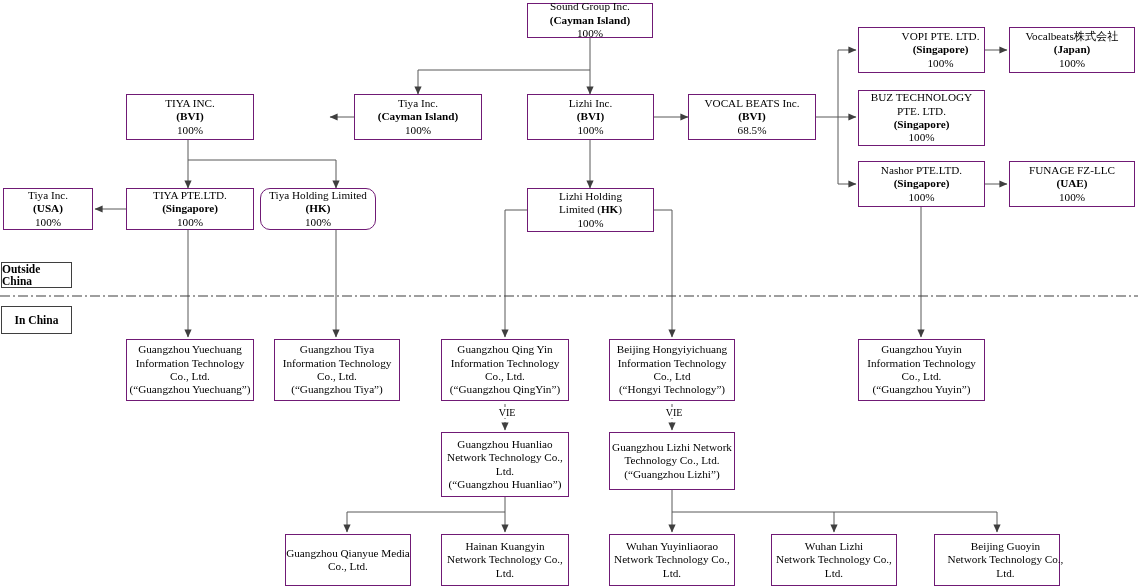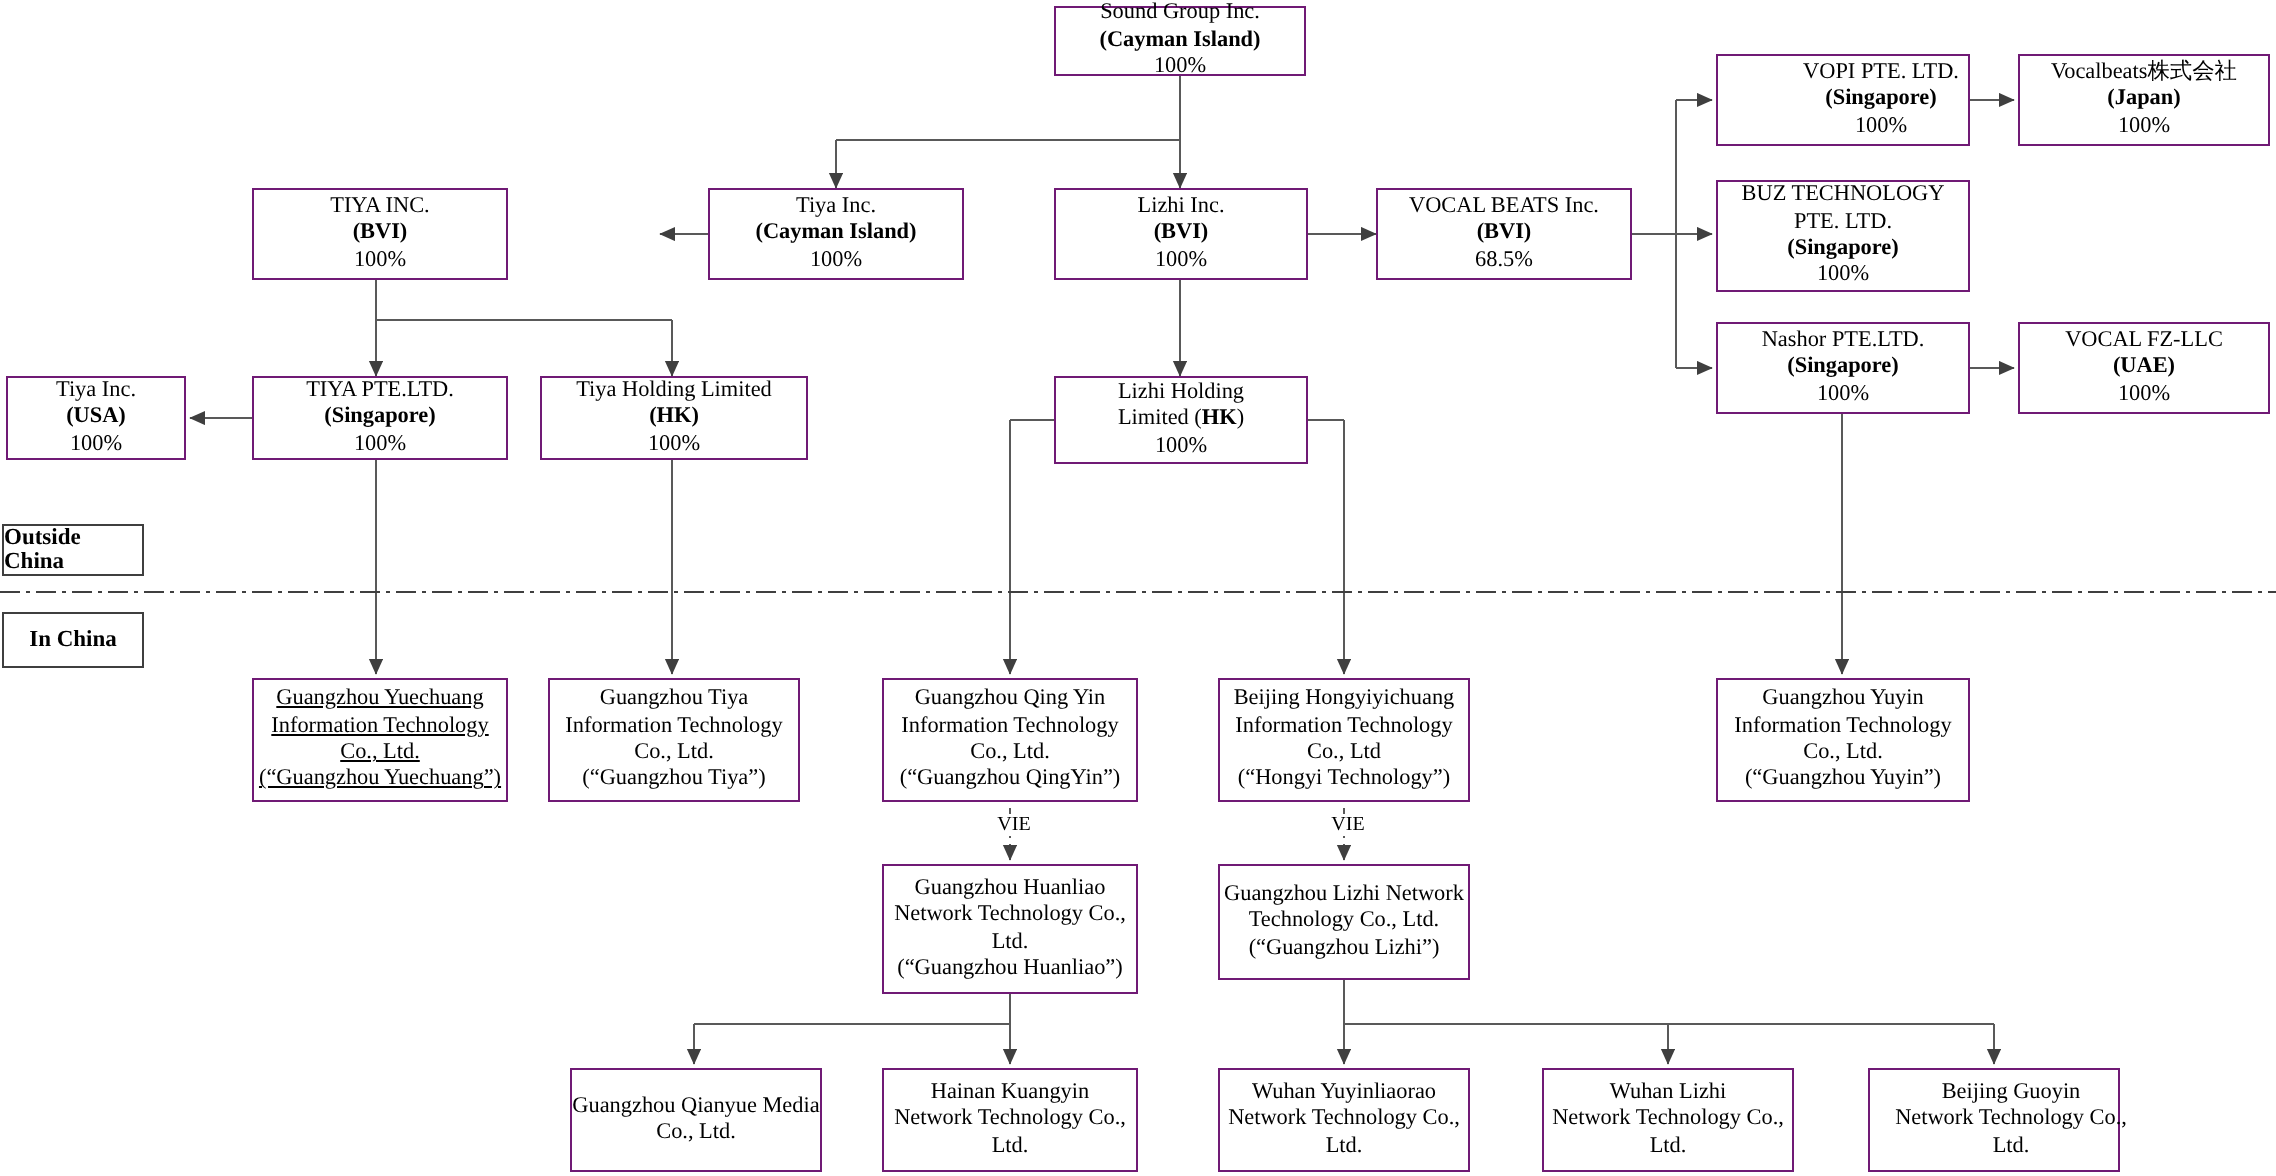--- a/index.html
+++ b/index.html
@@ -180,58 +180,58 @@
     <span class="ln">100%</span>
   </div>
 
   <div class="node" style="left:858px;top:161px;width:127px;height:46px;">
     <span class="ln">Nashor PTE.LTD.</span>
     <span class="ln b">(Singapore)</span>
     <span class="ln">100%</span>
   </div>
 
   <div class="node" style="left:1009px;top:161px;width:126px;height:46px;">
-    <span class="ln">VOCAL FZ-LLC</span>
+    <span class="ln">FUNAGE FZ-LLC</span>
     <span class="ln b">(UAE)</span>
     <span class="ln">100%</span>
   </div>
 
   <div class="node" style="left:3px;top:188px;width:90px;height:42px;">
     <span class="ln">Tiya Inc.</span>
     <span class="ln b">(USA)</span>
     <span class="ln">100%</span>
   </div>
 
   <div class="node" style="left:126px;top:188px;width:128px;height:42px;">
     <span class="ln">TIYA PTE.LTD.</span>
     <span class="ln b">(Singapore)</span>
     <span class="ln">100%</span>
   </div>
 
-  <div class="node" style="left:270px;top:188px;width:134px;height:42px;">
+  <div class="node" style="left:260px;top:188px;width:116px;height:42px;border-radius:10px;">
     <span class="ln">Tiya Holding Limited</span>
     <span class="ln b">(HK)</span>
     <span class="ln">100%</span>
   </div>
 
   <div class="node" style="left:527px;top:188px;width:127px;height:44px;">
     <span class="ln">Lizhi Holding</span>
     <span class="ln"><span>Limited (</span><span class="b">HK</span><span>)</span></span>
     <span class="ln">100%</span>
   </div>
 
   <div class="region" style="left:1px;top:262px;width:71px;height:26px;">
     <span>Outside China</span>
   </div>
 
   <div class="region" style="left:1px;top:306px;width:71px;height:28px;">
     <span>In China</span>
   </div>
 
-  <div class="node" style="left:126px;top:339px;width:128px;height:62px;text-decoration:underline;">
+  <div class="node" style="left:126px;top:339px;width:128px;height:62px;">
     <span class="ln">Guangzhou Yuechuang</span>
     <span class="ln">Information Technology</span>
     <span class="ln">Co., Ltd.</span>
     <span class="ln">(“Guangzhou Yuechuang”)</span>
   </div>
 
   <div class="node" style="left:274px;top:339px;width:126px;height:62px;">
     <span class="ln">Guangzhou Tiya</span>
     <span class="ln">Information Technology</span>
     <span class="ln">Co., Ltd.</span>

